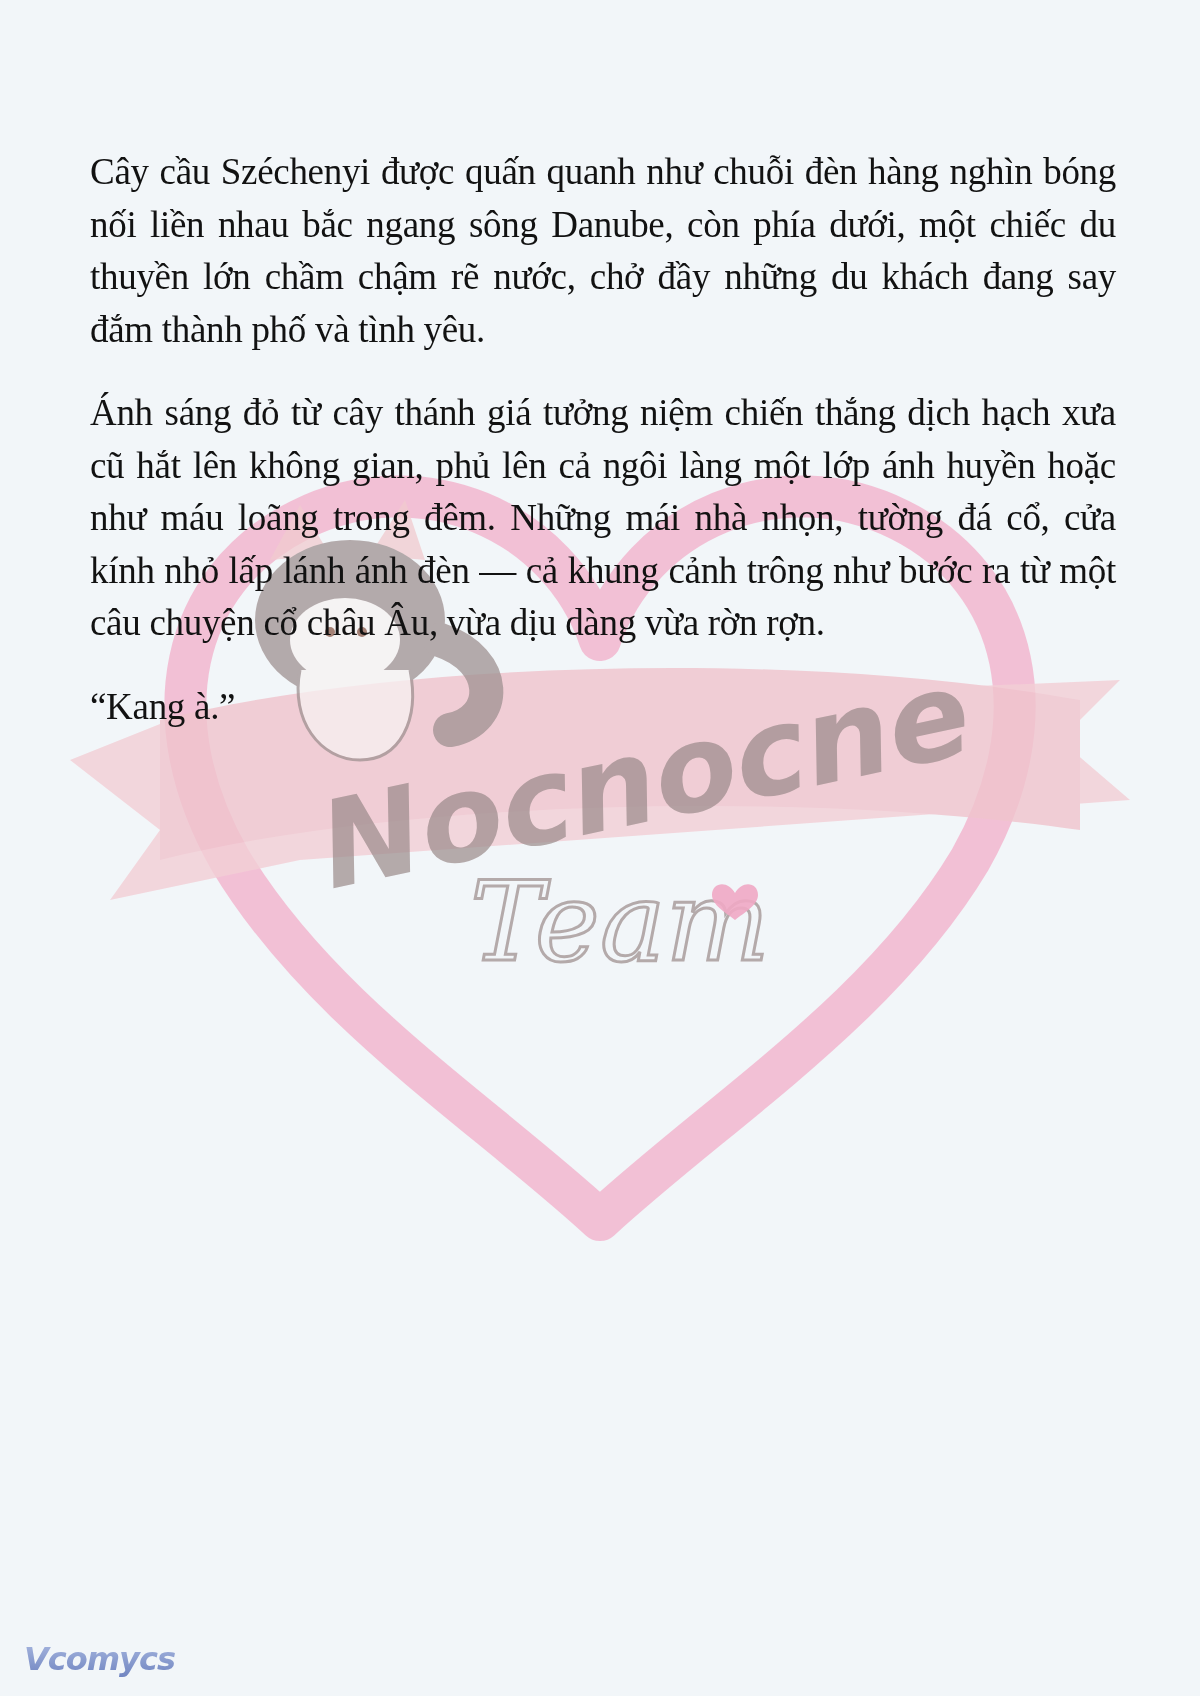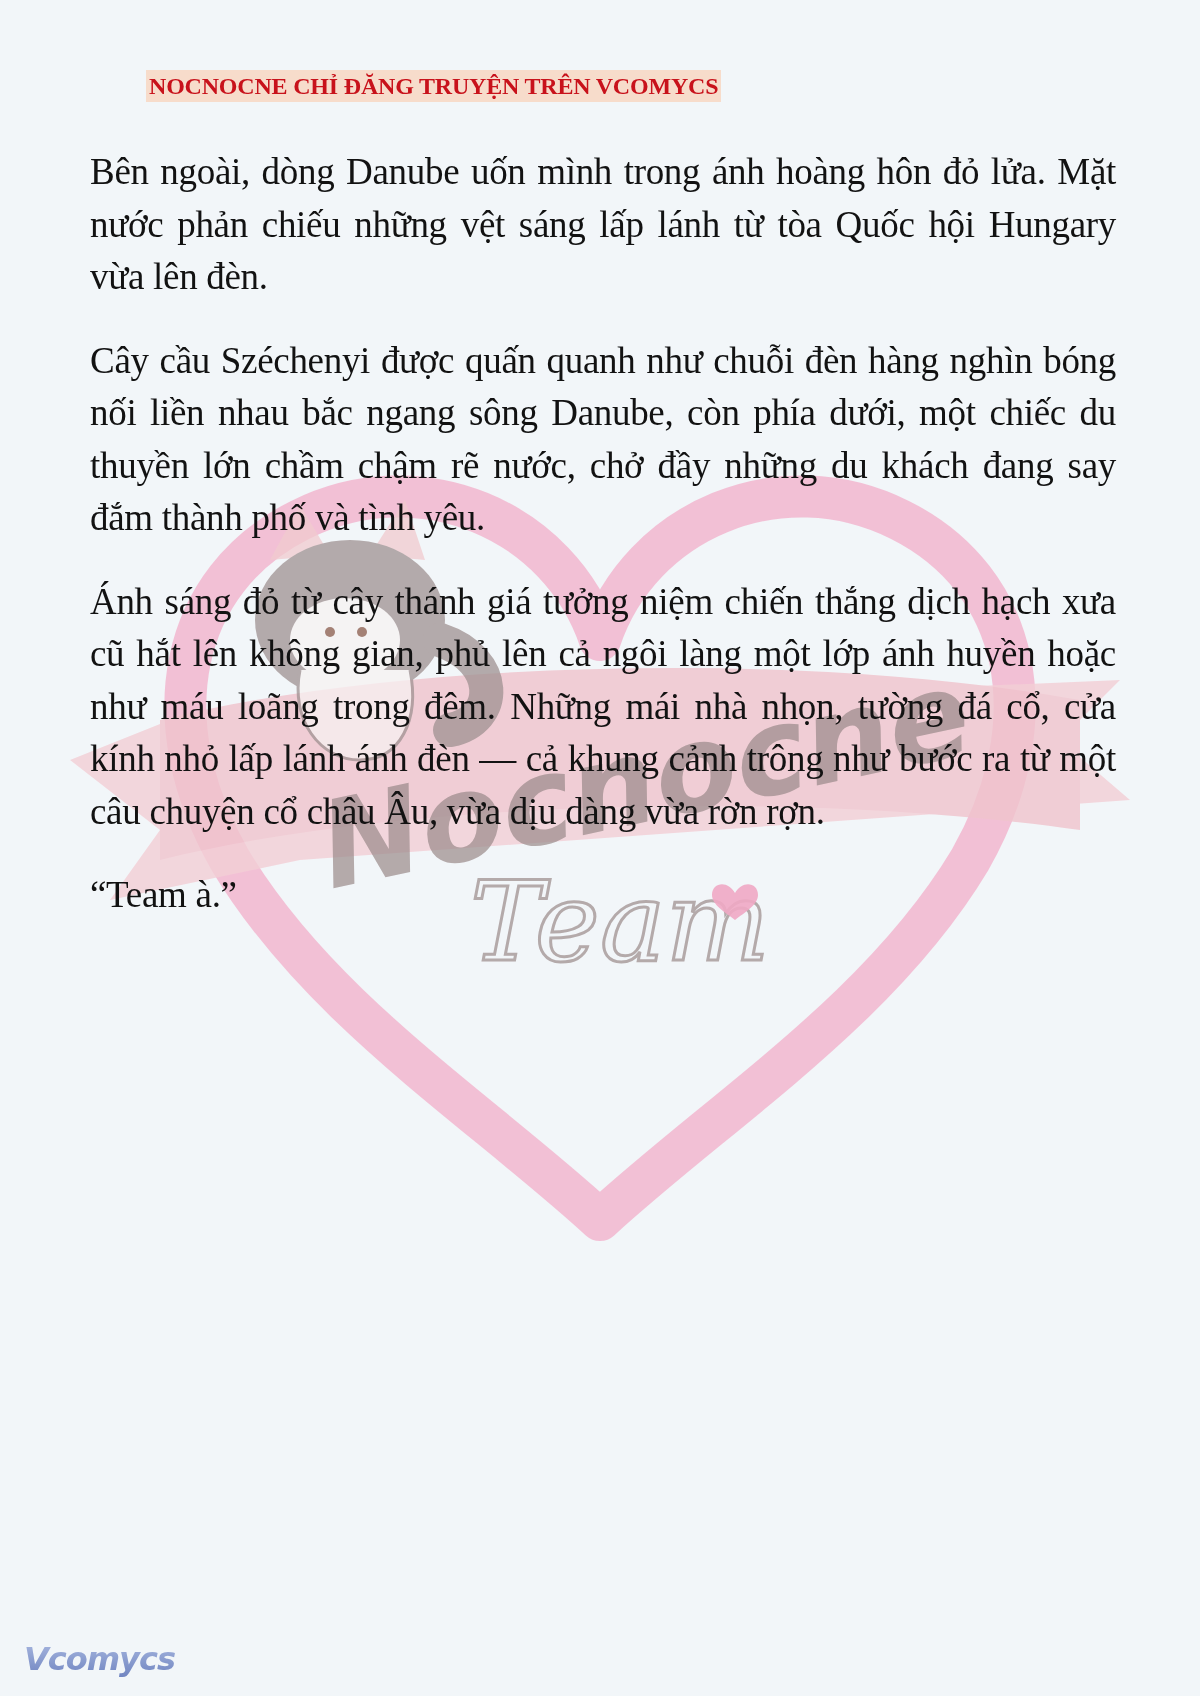--- a/index.html
+++ b/index.html
@@ -97,27 +97,25 @@
       <path d="M440 640 C 500 660, 500 720, 450 730" fill="none" stroke="#9f9191" stroke-width="34" stroke-linecap="round"></path>
       <path d="M300 670 C 290 720, 320 760, 360 760 C 400 760, 420 720, 410 670" fill="#f7f2f2" stroke="#9f9191" stroke-width="3"></path>
     </g>
 
     <text x="310" y="830" transform="rotate(-12 600 760)" font-family="DejaVu Sans, sans-serif" font-weight="bold" font-style="italic" font-size="120" fill="#9a8a8a" opacity="0.7">Nocnocne</text>
     <text x="470" y="960" font-family="DejaVu Serif, serif" font-style="italic" font-size="110" fill="none" stroke="#9a8a8a" stroke-width="3" opacity="0.7">Team</text>
 
     <path d="M735 893 C 728 880, 712 882, 712 895 C 712 905, 725 912, 735 920 C 745 912, 758 905, 758 895 C 758 882, 742 880, 735 893 Z" fill="#f0a8c4" opacity="0.9"></path>
   </svg>
 
-  <div class="notice">NOCNOCNE CHỈ ĐĂNG TRUYỆN TRÊN VCOMYCS</div>
 
   <div class="content">
-    <p class="para">Bên ngoài, dòng Danube uốn mình trong ánh hoàng hôn đỏ lửa. Mặt nước phản chiếu những vệt sáng lấp lánh từ tòa Quốc hội Hungary vừa lên đèn.</p>
     <p class="para">Cây cầu Széchenyi được quấn quanh như chuỗi đèn hàng nghìn bóng nối liền nhau bắc ngang sông Danube, còn phía dưới, một chiếc du thuyền lớn chầm chậm rẽ nước, chở đầy những du khách đang say đắm thành phố và tình yêu.</p>
     <p class="para">Ánh sáng đỏ từ cây thánh giá tưởng niệm chiến thắng dịch hạch xưa cũ hắt lên không gian, phủ lên cả ngôi làng một lớp ánh huyền hoặc như máu loãng trong đêm. Những mái nhà nhọn, tường đá cổ, cửa kính nhỏ lấp lánh ánh đèn — cả khung cảnh trông như bước ra từ một câu chuyện cổ châu Âu, vừa dịu dàng vừa rờn rợn.</p>
-    <p class="para">“Team à.”</p>
+    <p class="para">“Kang à.”</p>
   </div>
 
   <svg class="logo" viewBox="0 0 170 50" xmlns="http://www.w3.org/2000/svg">
     <defs>
       <linearGradient id="lg" x1="0" y1="0" x2="0" y2="1">
         <stop offset="0" stop-color="#a9b8e0"></stop>
         <stop offset="1" stop-color="#6f84c0"></stop>
       </linearGradient>
     </defs>
     <text x="4" y="36" font-family="DejaVu Sans, sans-serif" font-weight="bold" font-style="italic" font-size="32" fill="url(#lg)" letter-spacing="-1">Vcomycs</text>

